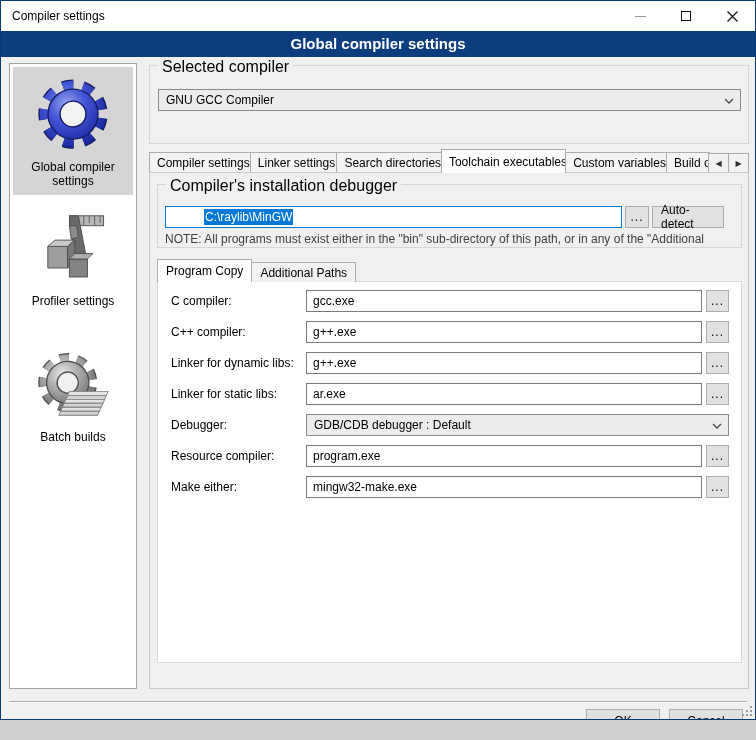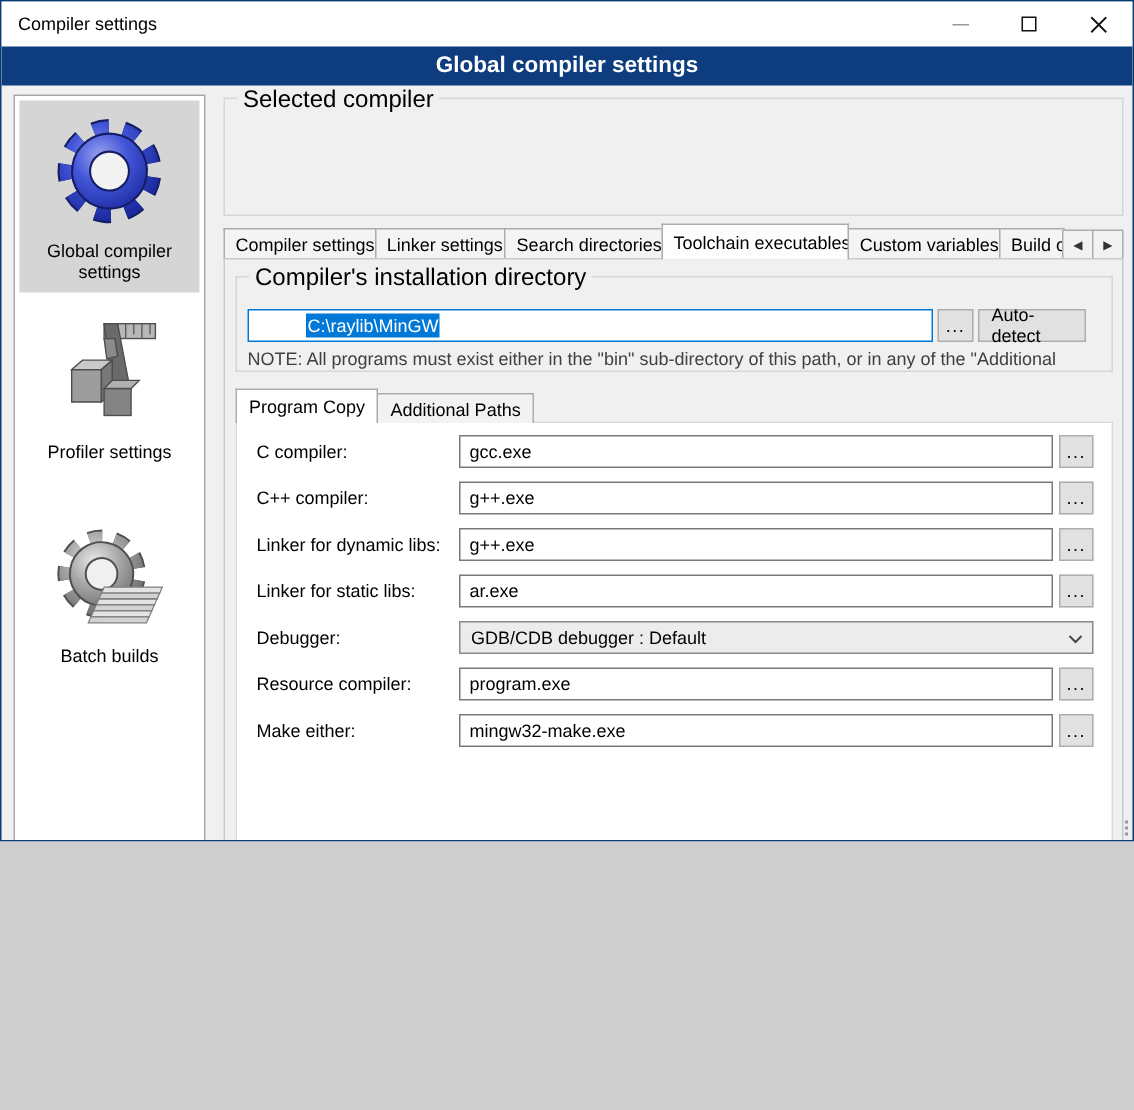--- a/index.html
+++ b/index.html
@@ -1,18 +1,18 @@
 <!DOCTYPE html>
 <html><head>
 <meta charset="utf-8">
 <style>
   html,body{margin:0;padding:0;background:#cfcfcf;}
   *{box-sizing:border-box;}
   .window{
-    position:relative;width:756px;height:561px;background:#F0F0F0;
+    position:relative;width:756px;height:720px;background:#F0F0F0;
     border:1px solid #0A3A75;overflow:hidden;
     font-family:"Liberation Sans","DejaVu Sans",sans-serif;font-size:12px;color:#000;
   }
   
   .titlebar{position:absolute;left:0;top:0;right:0;height:30px;background:#FFFFFF;display:flex;align-items:center;}
   .titlebar .title{padding-left:11px;font-size:12px;}
   .win-controls{margin-left:auto;display:flex;height:100%;}
   .win-btn{width:46px;height:100%;display:flex;align-items:center;justify-content:center;}
   .min-glyph{width:11px;height:1px;background:#9a9a9a;}
   .max-glyph{width:10px;height:10px;border:1px solid #111;}
@@ -161,20 +161,26 @@
           <rect x="8" y="18" width="44" height="4.5" fill="#e3e3e3"></rect>
           <rect x="8" y="22.5" width="44" height="4.5" fill="#d2d2d2"></rect>
         </g>
       </svg>
       <span>Batch builds</span>
     </div>
   </div>
 
   <div class="groupbox grp-selected">
     <span class="glabel">Selected compiler</span>
+    <div class="combo sel-combo">
+      <span>GNU GCC Compiler</span>
+      <svg class="chev" width="10" height="6" viewBox="0 0 10 6">
+          <polyline points="1,1 5,5 9,1" fill="none" stroke="#444" stroke-width="1.3"></polyline>
+        </svg>
+    </div>
   </div>
 
   <div class="tabstrip">
     <div class="tab">Compiler settings</div>
     <div class="tab">Linker settings</div>
     <div class="tab">Search directories</div>
     <div class="tab active">Toolchain executables</div>
     <div class="tab">Custom variables</div>
     <div class="tab clip">Build options</div>
     <div class="tab-arrows">
@@ -183,21 +189,21 @@
         </div>
       <div class="tab-arrow">
           <span>▶</span>
         </div>
     </div>
   </div>
 
   <div class="tabpage"></div>
 
   <div class="groupbox grp-dir" style="background:#F0F0F0;">
-    <span class="glabel">Compiler's installation directory</span>
+    <span class="glabel">Compiler's installation debugger</span>
     <div class="dir-input">
       <span class="sel">C:\raylib\MinGW</span>
     </div>
     <div class="btn dir-dots">
         <span class="dots-label">...</span>
       </div>
     <div class="btn dir-auto">Auto-detect</div>
     <div class="dir-note">NOTE: All programs must exist either in the "bin" sub-directory of this path, or in any of the "Additional</div>
   </div>
 

